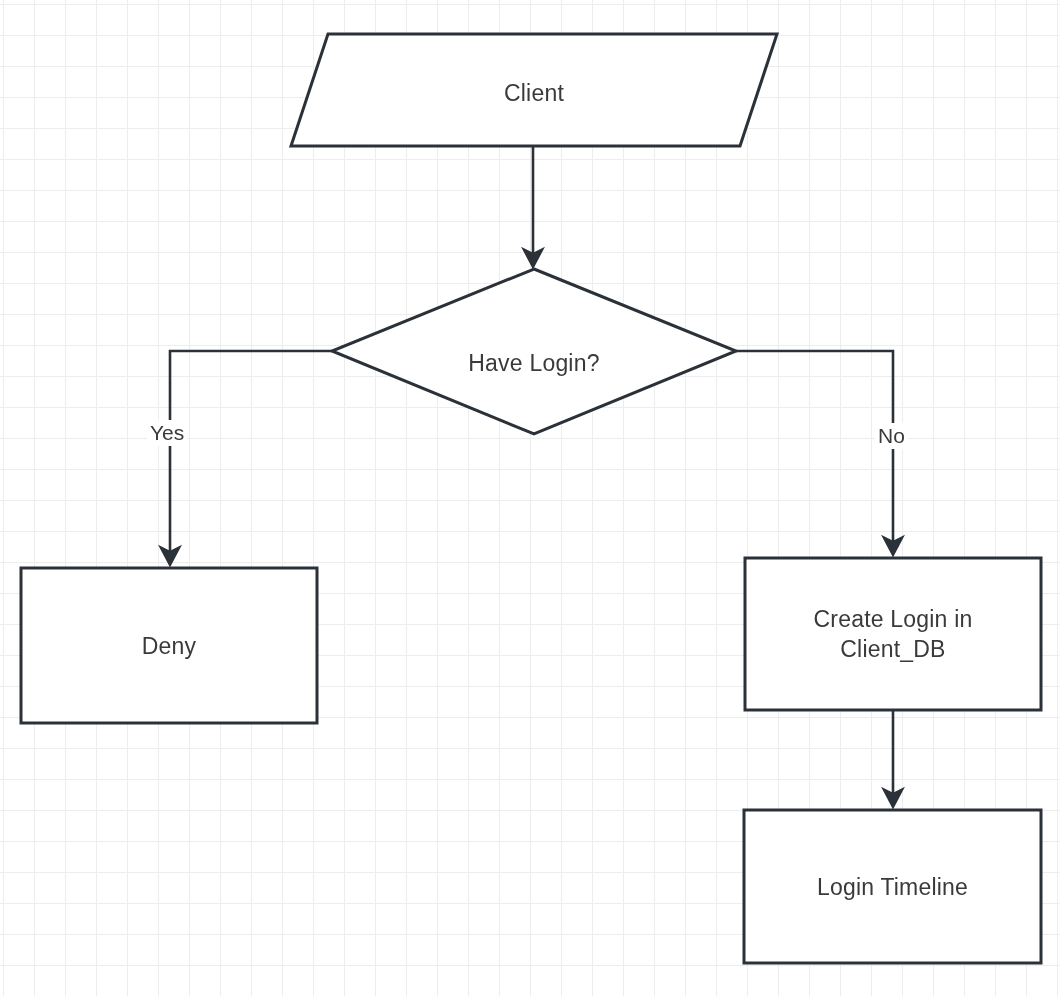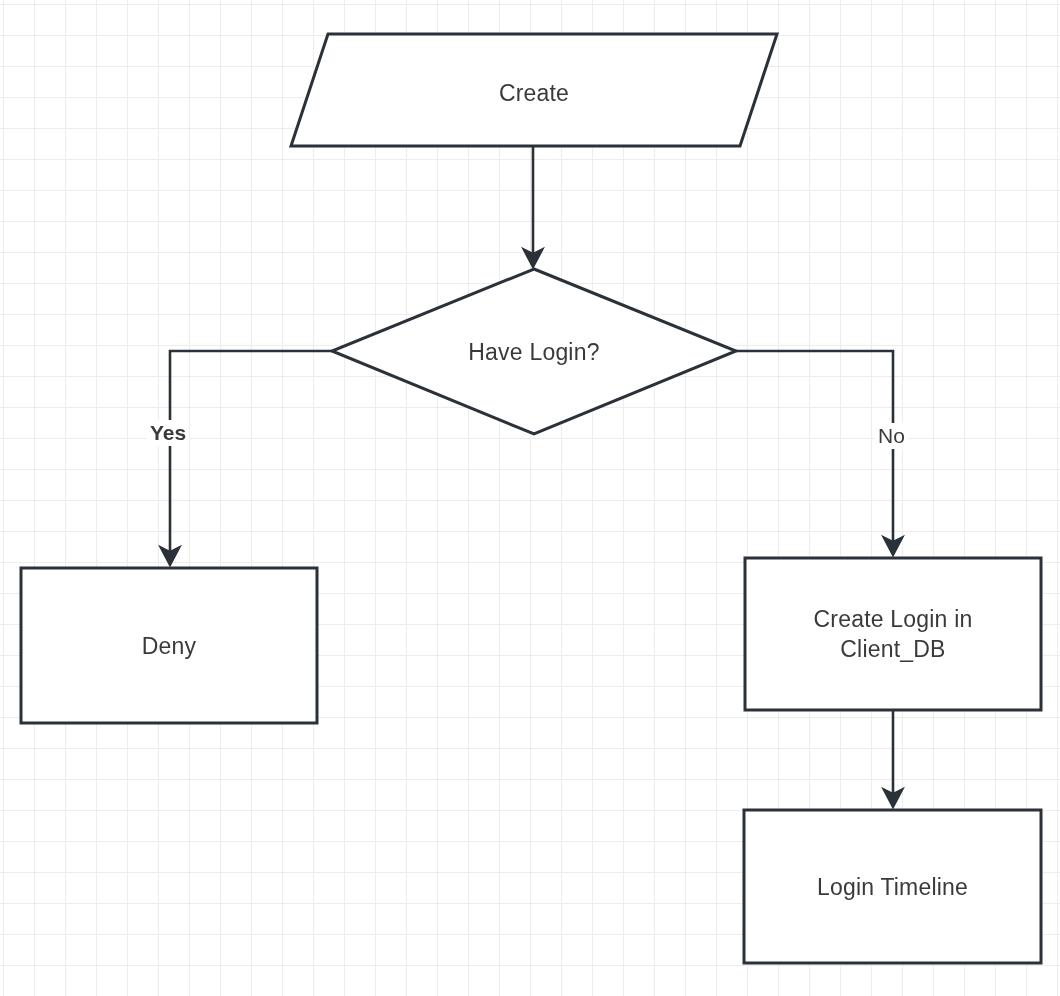--- a/index.html
+++ b/index.html
@@ -74,28 +74,28 @@
 
     <rect x="21" y="568" width="296" height="155" fill="#ffffff" stroke="#2b3138" stroke-width="3"></rect>
 
     <rect x="745" y="558" width="296" height="152" fill="#ffffff" stroke="#2b3138" stroke-width="3"></rect>
 
     <line x1="893" y1="711" x2="893" y2="798" stroke="#2b3138" stroke-width="2.6" marker-end="url(#arrowhead)"></line>
 
     <rect x="744" y="810" width="297" height="153" fill="#ffffff" stroke="#2b3138" stroke-width="3"></rect>
   </svg>
 
-  <div class="node-label" style="left:291px; top:78px; width:486px;">Create</div>
+  <div class="node-label" style="left:291px; top:78px; width:486px;">Client</div>
 
-  <div class="node-label" style="left:332px; top:337px; width:404px;">Have Login?</div>
+  <div class="node-label" style="left:332px; top:348px; width:404px;">Have Login?</div>
 
   <div class="node-label" style="left:21px; top:631px; width:296px;">Deny</div>
 
   <div class="node-label" style="left:745px; top:604px; width:296px;">Create Login in
 Client_DB</div>
 
   <div class="node-label" style="left:744px; top:872px; width:297px;">Login Timeline</div>
 
-  <div class="edge-label" style="left:147px; top:420px;font-weight:bold;">Yes</div>
+  <div class="edge-label" style="left:147px; top:420px;">Yes</div>
 
   <div class="edge-label" style="left:875px; top:423px;text-align:right;">No</div>
 
 </div>
 
 </body></html>

